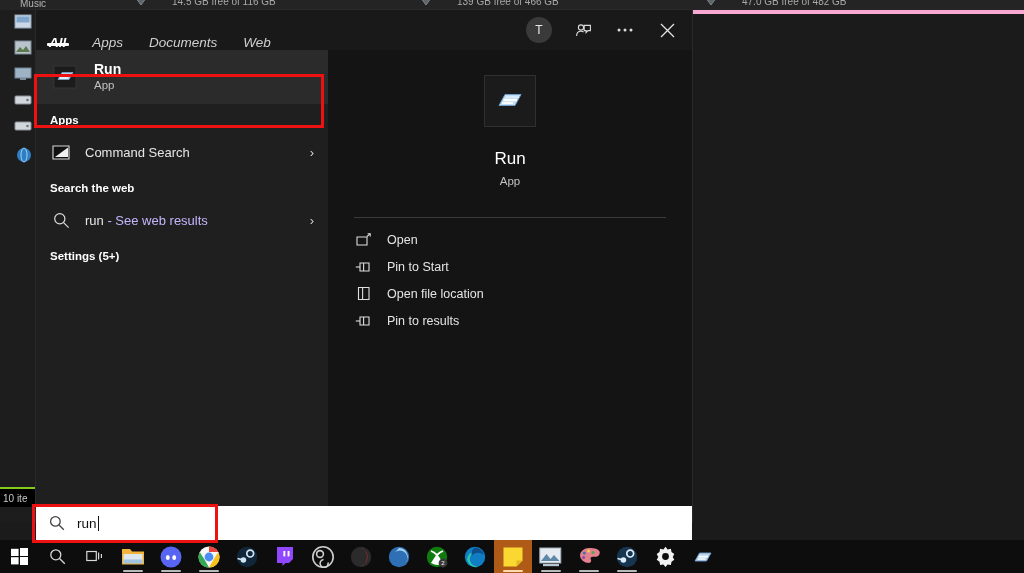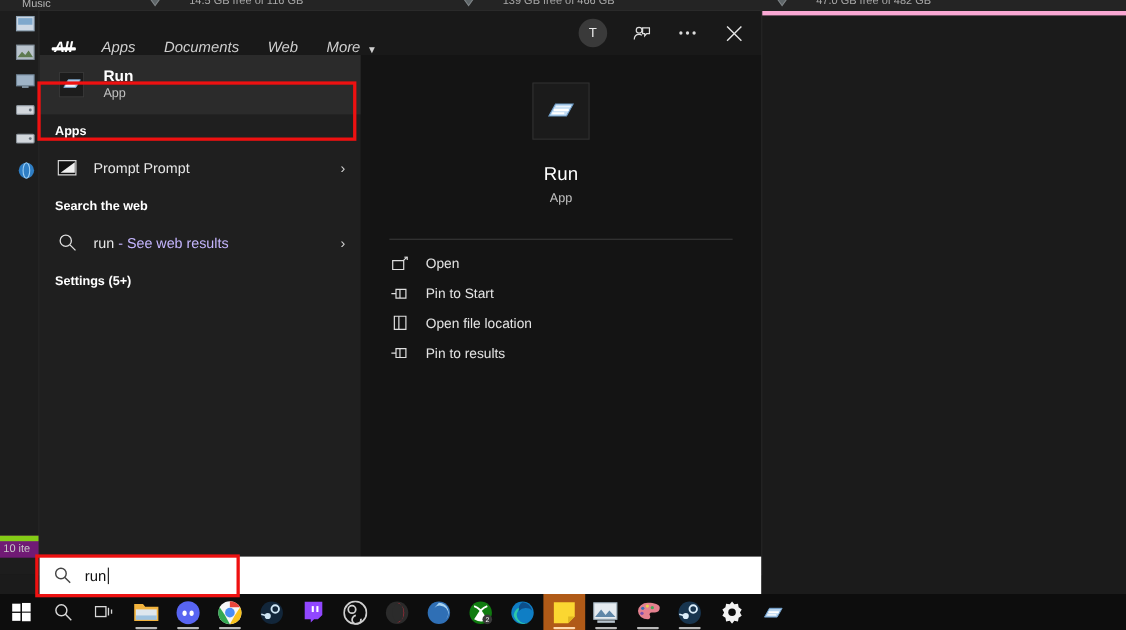--- a/index.html
+++ b/index.html
@@ -28,22 +28,22 @@
     position:absolute;top:-7px;width:22px;height:14px;opacity:.55;
   }
   .bg-word{
     position:absolute;font-size:10px;color:#b4b4b4;white-space:nowrap;top:-2px;
   }
   .bg-left-rail{
     position:absolute;left:0;top:10px;width:36px;height:512px;background:#1d1d1d;
   }
   .rail-icon{position:absolute;left:14px;width:18px;height:16px;}
   .status-bar{
-    position:absolute;left:0;bottom:33px;width:36px;height:20px;background:#701a75;
-    border-top:5px solid #84cc16;color:#c8c8c8;font-size:10px;
+    position:absolute;left:0;bottom:33px;width:36px;height:20px;background:#000000;
+    border-top:2px solid #84cc16;color:#c8c8c8;font-size:10px;
     display:flex;align-items:center;padding-left:3px;box-sizing:border-box;
     overflow:hidden;white-space:nowrap;
   }
 
   
   #flyout{
     position:absolute;left:36px;top:10px;width:656px;height:512px;
     background:#191919;
     box-shadow:0 0 0 1px #2a2a2a;
   }
@@ -240,24 +240,20 @@
       <span>All</span>
     </div>
     <div class="tab">
       <span>Apps</span>
     </div>
     <div class="tab">
       <span>Documents</span>
     </div>
     <div class="tab">
       <span>Web</span>
-    </div>
-    <div class="tab">
-      <span>More</span>
-      <span class="caret">▼</span>
     </div>
 
     <div class="hdr-right">
       <div class="avatar">
         <span>T</span>
       </div>
       <div class="hdr-btn">
         <svg width="17" height="17" viewBox="0 0 17 17">
           <circle cx="6" cy="5.5" r="2.6" fill="none" stroke="#dcdcdc" stroke-width="1.1"></circle>
           <path d="M1.6 14 c0-3.1 2-4.8 4.4-4.8 c1 0 1.9 .3 2.6 .8" fill="none" stroke="#dcdcdc" stroke-width="1.1"></path>
@@ -299,21 +295,21 @@
 
     <div class="section-hdr">Apps</div>
 
     <div class="res-row">
       <div class="ico">
         <svg width="19" height="17" viewBox="0 0 19 17">
           <path d="M1 2 h16 v13 h-16 z" fill="#111111" stroke="#d8d8d8" stroke-width="1.1"></path>
           <path d="M3 13 L16 3.5 L16 13 Z" fill="#f0f0f0"></path>
         </svg>
       </div>
-      <div class="txt">Prompt Prompt</div>
+      <div class="txt">Command Search</div>
       <div class="chev">›</div>
     </div>
 
     <div class="section-hdr">Search the web</div>
 
     <div class="res-row">
       <div class="ico">
         <svg width="17" height="17" viewBox="0 0 17 17">
           <circle cx="6.8" cy="6.8" r="5.1" fill="none" stroke="#dedede" stroke-width="1.2"></circle>
           <path d="M10.6 10.6 L15.6 15.6" stroke="#dedede" stroke-width="1.2"></path>

